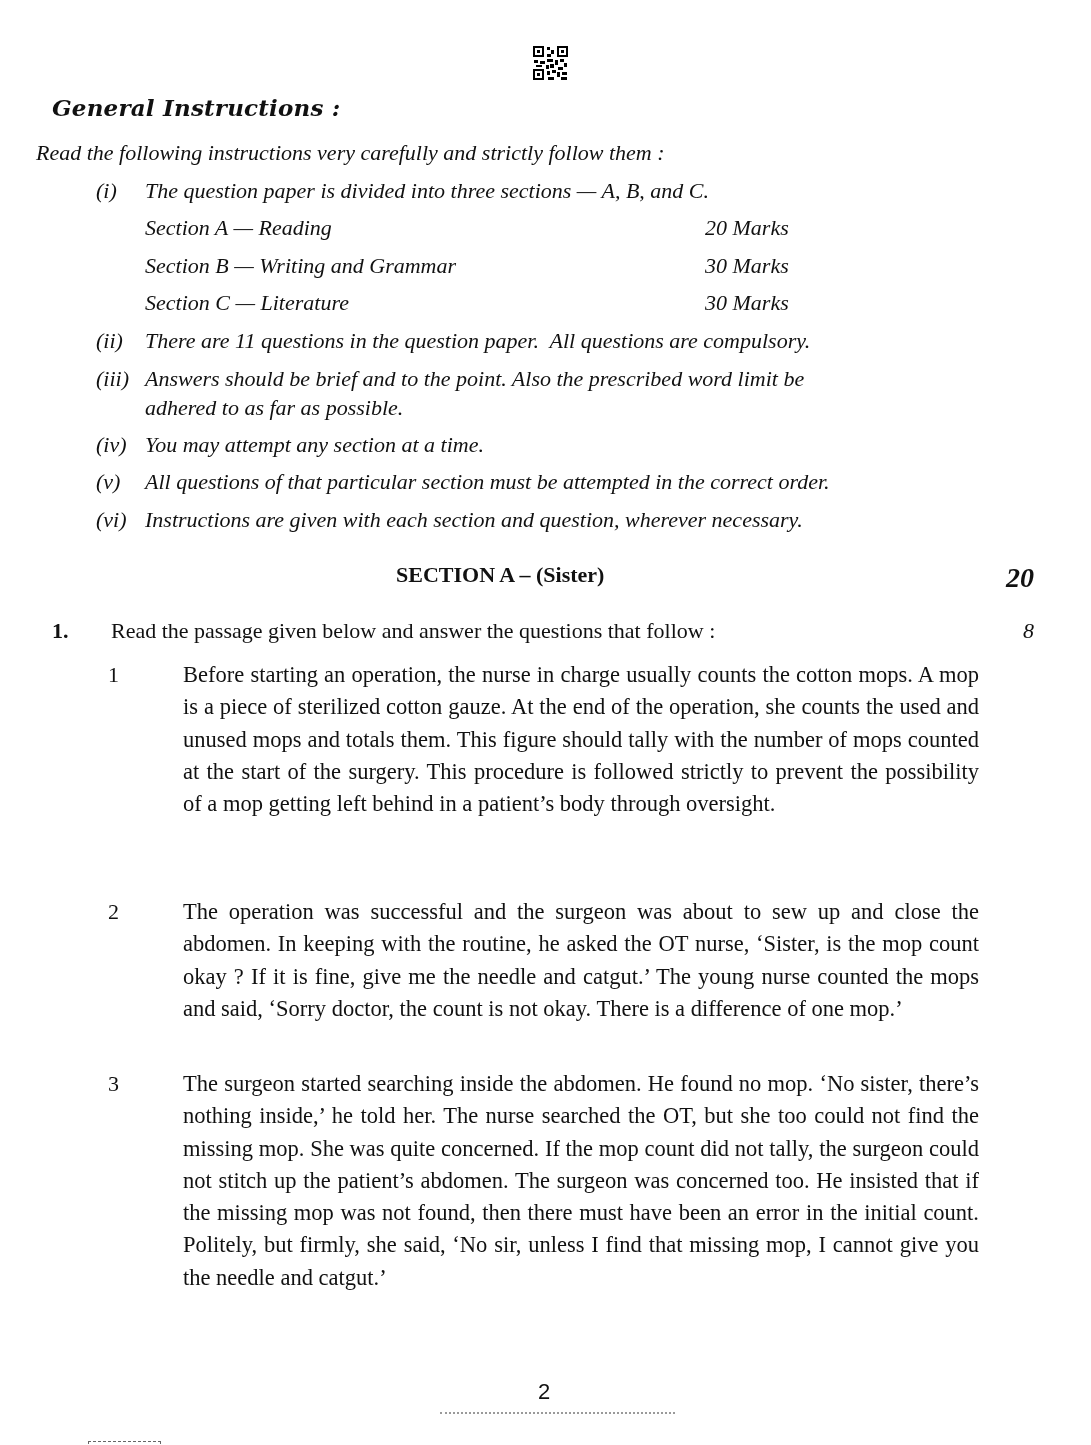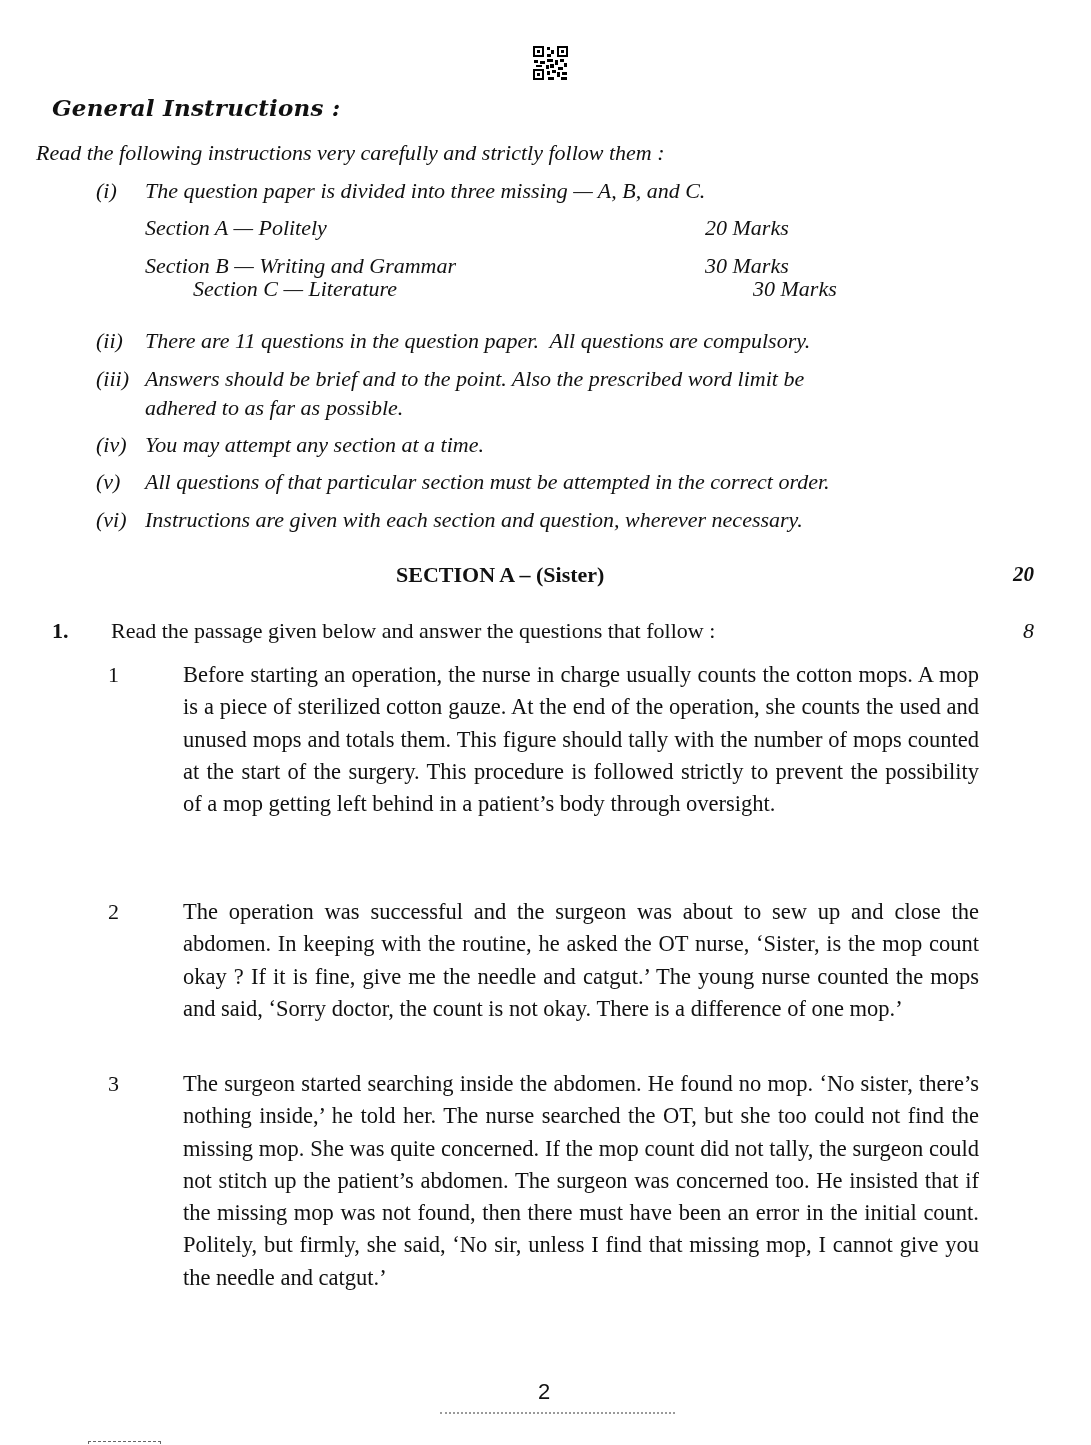--- a/index.html
+++ b/index.html
@@ -25,21 +25,21 @@
   .inst .txt { position: absolute; left: 49px; }
   .inst b { font-weight: normal; }
   .sec-row { position: absolute; left: 145px; font-size: 22px; font-style: italic; font-family: "Liberation Serif", serif; white-space: nowrap; }
   .sec-marks { position: absolute; left: 560px; text-align: center; }
   .section-head {
     position: absolute; left: 396px; top: 562px;
     font-size: 22px; font-weight: bold; font-family: "Liberation Serif", serif; white-space: nowrap;
   }
   .section-marks {
     position: absolute; right: 57px; top: 562px;
-    font-size: 21px; font-weight: bold; font-style: italic; font-family: "Liberation Serif", serif;
+    font-size: 28px; font-weight: bold; font-style: italic; font-family: "Liberation Serif", serif;
   }
   .q-num { position: absolute; left: 52px; top: 618px; font-size: 22px; font-weight: bold; font-family: "Liberation Serif", serif; }
   .q-text { position: absolute; left: 111px; top: 618px; font-size: 22px; font-family: "Liberation Serif", serif; white-space: nowrap; }
   .q-marks { position: absolute; right: 57px; top: 618px; font-size: 22px; font-style: italic; font-family: "Liberation Serif", serif; }
   .para-num { position: absolute; left: 108px; font-size: 22px; font-family: "Liberation Serif", serif; }
   .para {
     position: absolute; left: 183px; width: 796px;
     font-size: 22.5px; line-height: 32.3px; text-align: justify;
     font-family: "Liberation Serif", serif;
   }
@@ -88,32 +88,32 @@
     <rect x="29" y="26" width="5" height="3" fill="#000"></rect>
     <rect x="15" y="31" width="6" height="3" fill="#000"></rect>
   <rect x="28" y="31" width="6" height="3" fill="#000"></rect>
 </svg>
 
 <div class="gi-title">General Instructions :</div>
 <div class="gi-intro">Read the following instructions very carefully and strictly follow them :</div>
 
 <div class="inst" style="left:96px; top:178px;">
   <span class="num">(i)</span>
-  <span class="txt"><span>The question paper is divided into </span><b>three</b><span> missing — A, B, and C.</span></span>
+  <span class="txt"><span>The question paper is divided into </span><b>three</b><span> sections — A, B, and C.</span></span>
 </div>
 
 <div class="sec-row" style="top:215px;">
-  <span>Section A — Politely</span>
+  <span>Section A — Reading</span>
   <span class="sec-marks">20 Marks</span>
 </div>
 <div class="sec-row" style="top:253px;">
   <span>Section B — Writing and Grammar</span>
   <span class="sec-marks">30 Marks</span>
 </div>
-<div class="sec-row" style="top:276px;margin-left:48px;">
+<div class="sec-row" style="top:290px;">
   <span>Section C — Literature</span>
   <span class="sec-marks">30 Marks</span>
 </div>
 
 <div class="inst" style="left:96px; top:328px;">
   <span class="num">(ii)</span>
   <span class="txt"><span>There are </span><b>11</b><span style="white-space:pre"> questions in the question paper.  </span><b>All</b><span> questions are compulsory.</span></span>
 </div>
 
 <div class="inst" style="left:96px; top:366px;">

